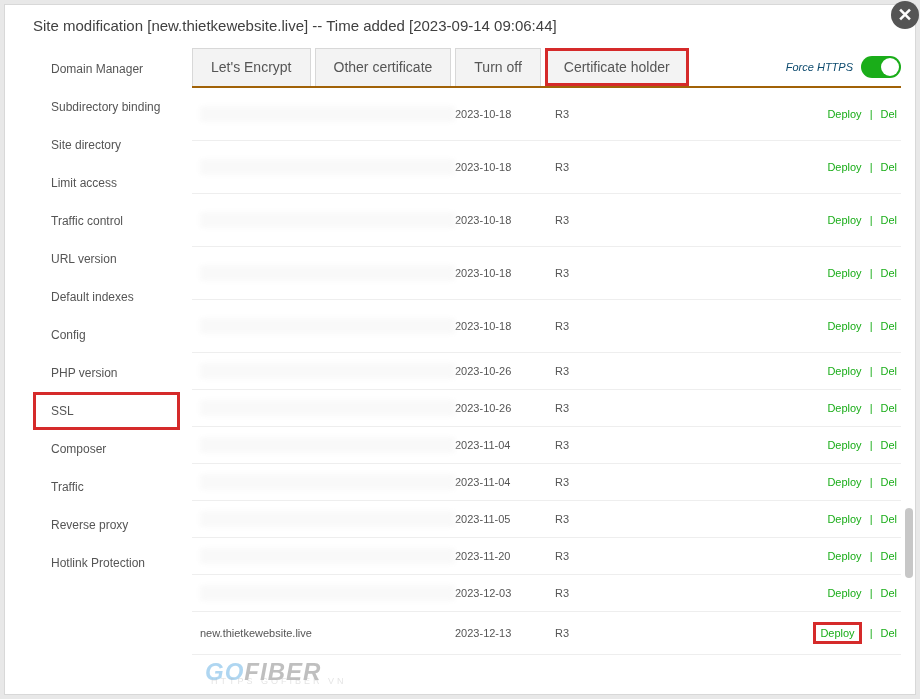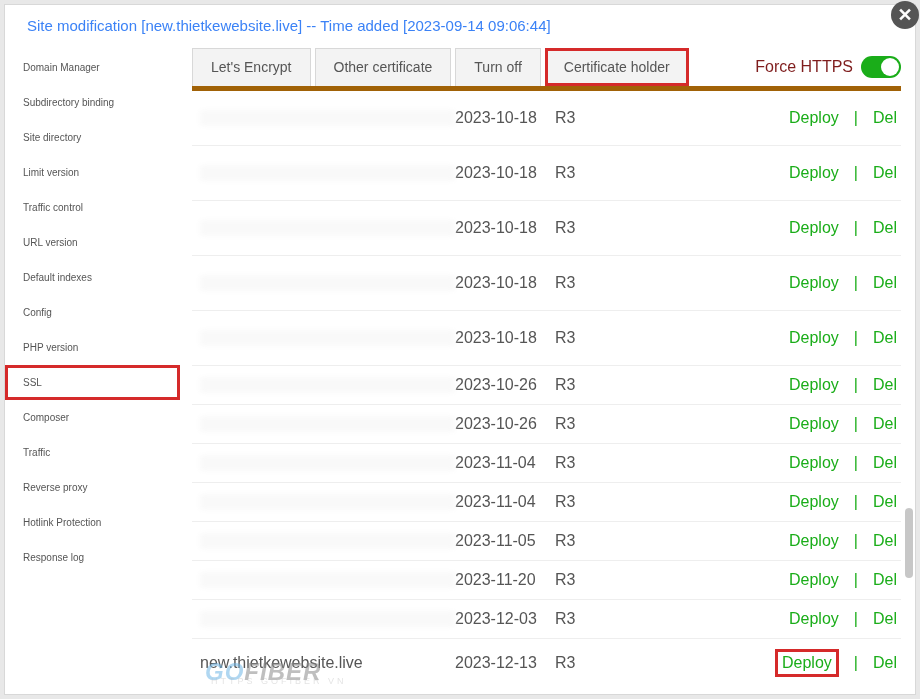--- a/index.html
+++ b/index.html
@@ -25,74 +25,75 @@
   width: 28px; height: 28px;
   border-radius: 50%;
   background: #555;
   color: #fff;
   display: flex; align-items: center; justify-content: center;
   font-size: 18px; font-weight: bold;
   cursor: pointer;
   z-index: 10;
 }
 .title {
-  padding: 12px 18px 14px 22px;
+  padding: 12px 18px 14px 28px;
   font-size: 15px;
-  color: #3b82f6;
+  color: #404040;
 }
 .body {
   display: flex;
   height: calc(100% - 44px);
 }
 .sidebar {
   width: 175px;
   flex-shrink: 0;
   padding-top: 2px;
 }
 .sidebar-item {
   padding: 12px 18px;
-  font-size: 10px;
+  font-size: 12px;
   color: #555;
   cursor: pointer;
+  margin-left: 28px;
 }
 .sidebar-item.highlighted {
   border: 3px solid #d52a2a;
   padding: 9px 15px;
 }
 .main {
   flex: 1;
   padding: 0 14px 0 12px;
   position: relative;
   overflow: hidden;
 }
 .tabs-row {
   display: flex;
   align-items: center;
-  border-bottom: 5px solid #a16207;
+  border-bottom: 2px solid #a16207;
   padding-bottom: 0;
 }
 .tab {
   padding: 10px 18px;
   background: #f3f3f3;
   border: 1px solid #d8d8d8;
   border-bottom: none;
   font-size: 14px;
   color: #555;
   cursor: pointer;
   margin-right: 4px;
 }
 .tab.highlighted {
   border: 3px solid #d52a2a;
   padding: 8px 16px;
   text-align: right;
 }
 .tabs-spacer { flex: 1; }
 .force-https {
   display: flex; align-items: center; gap: 8px;
-  font-size: 16px; color: #7f1d1d;
+  font-size: 11px; color: #0c4a6e; font-style: italic;
 }
 .toggle {
   width: 40px; height: 22px;
   border-radius: 11px;
   background: #1aad19;
   position: relative;
   cursor: pointer;
 }
 .toggle::after {
   content: "";
@@ -105,35 +106,35 @@
 .cert-list {
   position: relative;
   height: calc(100% - 50px);
   overflow-y: auto;
 }
 .cert-row {
   display: flex;
   align-items: center;
   padding: 10px 4px 10px 8px;
   border-bottom: 1px solid #eee;
-  font-size: 16px;
+  font-size: 11px;
 }
 .cert-row.tall { padding: 18px 4px 18px 8px; }
 .col-domain { flex: 0 0 255px; color: #555; }
 .col-domain.blurred {
   background: #f9f9f9;
   height: 16px;
   border-radius: 3px;
   filter: blur(2px);
 }
 .col-date { flex: 0 0 100px; color: #555; }
 .col-issuer { flex: 0 0 60px; color: #555; }
 .col-spacer { flex: 1; }
 .col-actions {
-  display: flex; align-items: center; gap: 15px;
+  display: flex; align-items: center; gap: 8px;
   color: #1aad19;
 }
 .action-link { color: #1aad19; cursor: pointer; }
 .action-sep { color: #1aad19; }
 .deploy-highlight {
   border: 3px solid #d52a2a;
   padding: 2px 4px;
 }
 .scrollbar-fake {
   position: absolute;
@@ -178,32 +179,31 @@
     <span>✕</span>
   </div>
 
   <div class="title">Site modification [new.thietkewebsite.live] -- Time added [2023-09-14 09:06:44]</div>
 
   <div class="body">
     <div class="sidebar" id="sidebar">
         <div class="sidebar-item">Domain Manager</div>
         <div class="sidebar-item">Subdirectory binding</div>
         <div class="sidebar-item">Site directory</div>
-        <div class="sidebar-item">Limit version</div>
+        <div class="sidebar-item">Limit access</div>
         <div class="sidebar-item">Traffic control</div>
         <div class="sidebar-item">URL version</div>
         <div class="sidebar-item">Default indexes</div>
         <div class="sidebar-item">Config</div>
         <div class="sidebar-item">PHP version</div>
         <div class="sidebar-item highlighted">SSL</div>
         <div class="sidebar-item">Composer</div>
         <div class="sidebar-item">Traffic</div>
         <div class="sidebar-item">Reverse proxy</div>
         <div class="sidebar-item">Hotlink Protection</div>
-        <div class="sidebar-item">Response log</div>
       </div>
 
     <div class="main">
       <div class="tabs-row">
         <div id="tabs" style="display:flex;">
             <div class="tab">Let's Encrypt</div>
             <div class="tab">Other certificate</div>
             <div class="tab">Turn off</div>
             <div class="tab highlighted">Certificate holder</div>
           </div>

